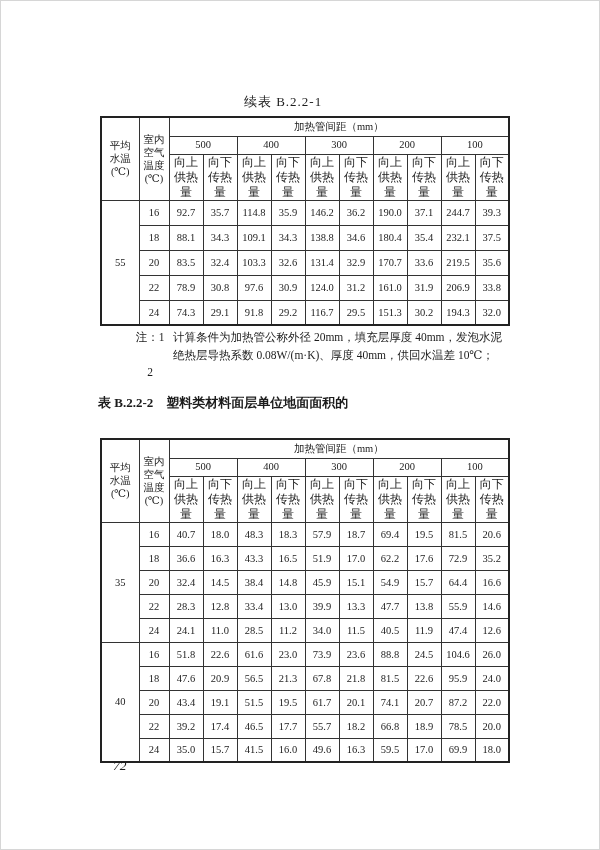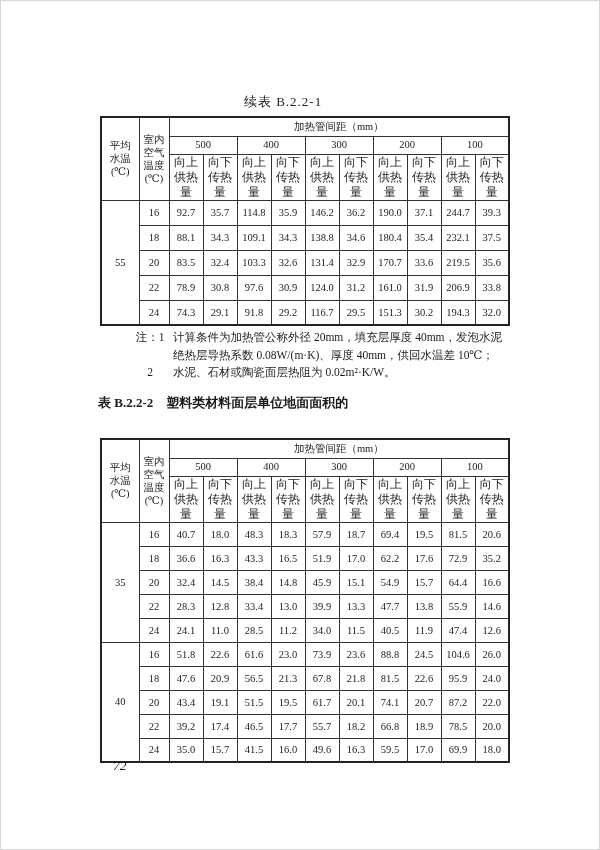--- a/index.html
+++ b/index.html
@@ -210,21 +210,20 @@
       </tbody>
   </table>
 
   <div class="notes">
     <div class="note-row">
       <span class="note-label">注：1</span>
       <span class="note-text">计算条件为加热管公称外径 20mm，填充层厚度 40mm，发泡水泥绝热层导热系数 0.08W/(m·K)、厚度 40mm，供回水温差 10℃；</span>
     </div>
     <div class="note-row">
       <span class="note-label">2</span>
-      <span class="note-text">水泥、石材或陶瓷面层热阻为 0.02m²·K/W。</span>
     </div>
   </div>
 
   <div class="t2-title">
     <div>表 B.2.2-2　塑料类材料面层单位地面面积的</div>
   </div>
 
   <table class="data-table" id="table2">
     <colgroup>
       <col style="width:38px">

